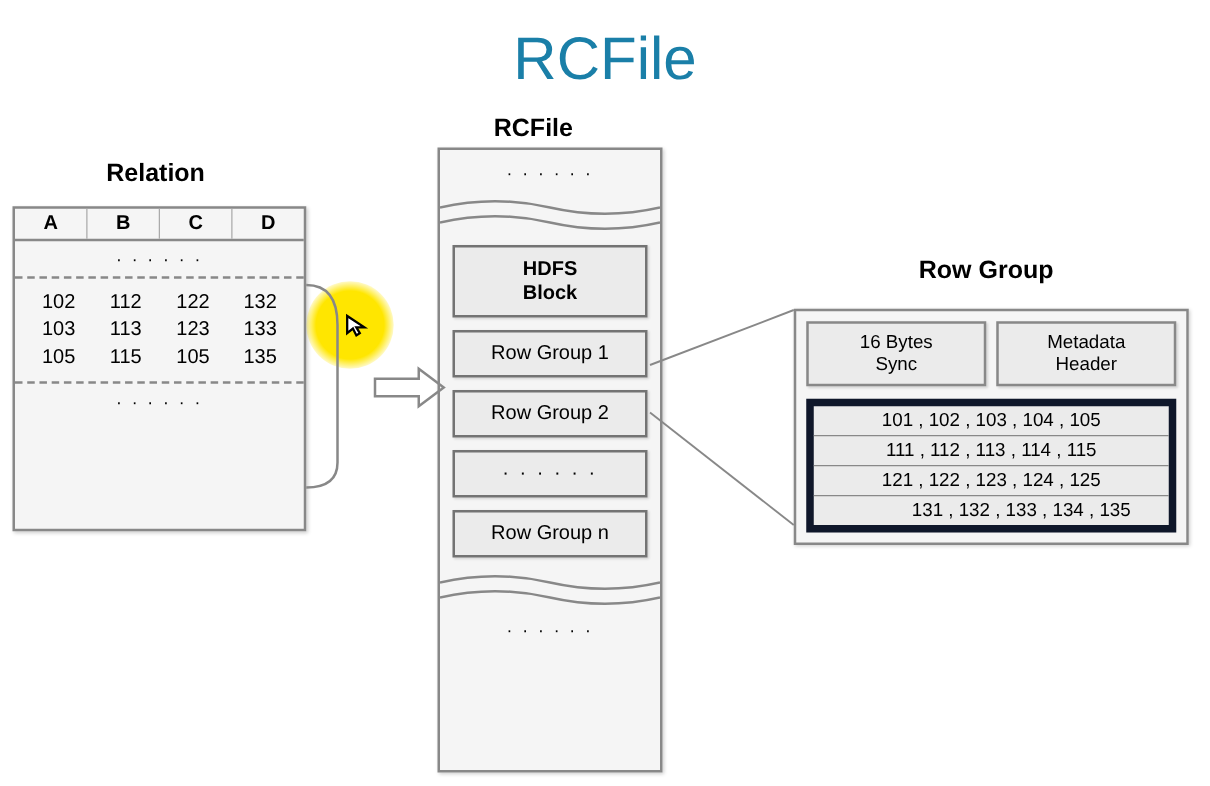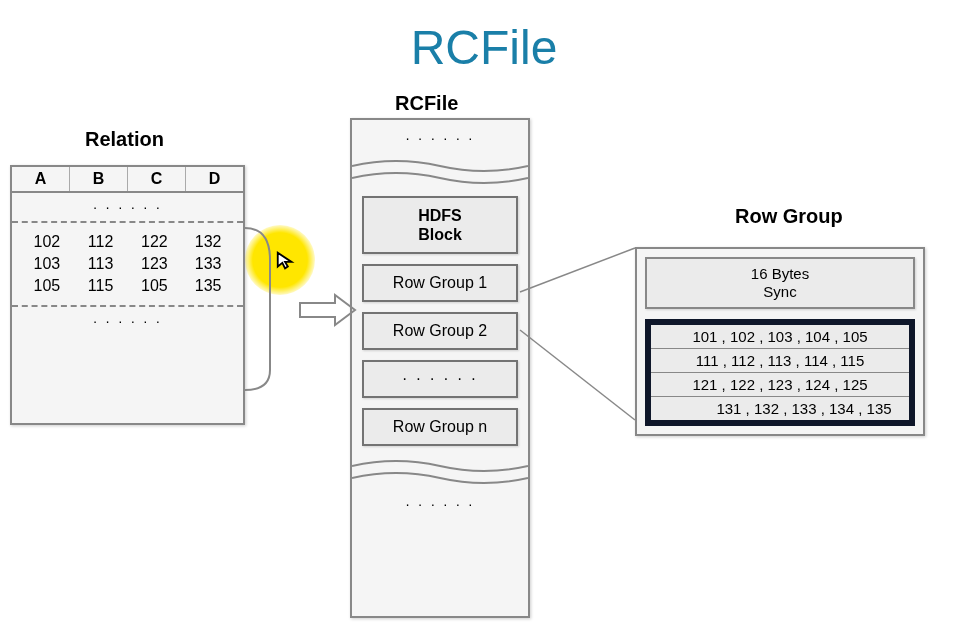--- a/index.html
+++ b/index.html
@@ -151,21 +151,21 @@
       top: 205px;
       left: 735px;
       font-size: 20px;
       font-weight: bold;
       color: #000;
     }
     .rowgroup-box {
       position: absolute;
       top: 247px;
       left: 635px;
-      width: 290px;
+      width: 316px;
       border: 2px solid #888;
       background: #f5f5f5;
       padding: 8px;
       box-shadow: 1px 1px 3px rgba(0,0,0,0.2);
     }
     .rowgroup-top-row {
       display: flex;
       gap: 8px;
       margin-bottom: 10px;
     }
@@ -271,20 +271,22 @@
     </svg>
   </div>
   <div class="rcfile-dots">· · · · · ·</div>
 </div>
 
 <div class="rowgroup-label">Row Group</div>
 <div class="rowgroup-box">
   <div class="rowgroup-top-row">
     <div class="rowgroup-top-cell" style="white-space:pre-line">16 Bytes
 Sync</div>
+    <div class="rowgroup-top-cell" style="white-space:pre-line">Metadata
+Header</div>
   </div>
   <div class="rowgroup-data-table">
     <div class="rowgroup-data-row">101 , 102 , 103 , 104 , 105</div>
     <div class="rowgroup-data-row">111 , 112 , 113 , 114 , 115</div>
     <div class="rowgroup-data-row">121 , 122 , 123 , 124 , 125</div>
     <div class="rowgroup-data-row">131 , 132 , 133 , 134 , 135</div>
   </div>
 </div>
 
 <svg class="connectors">

